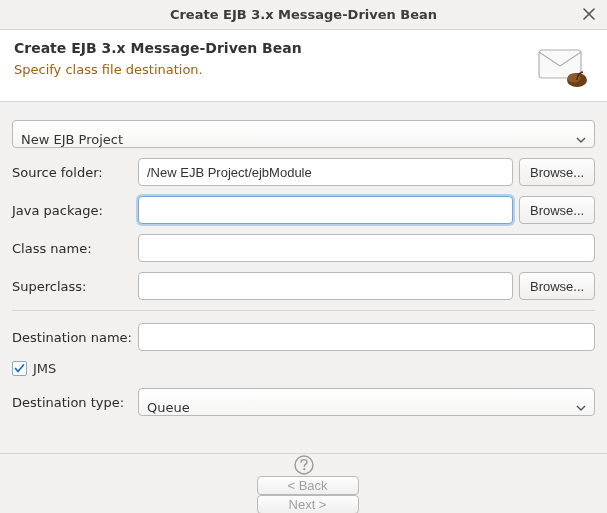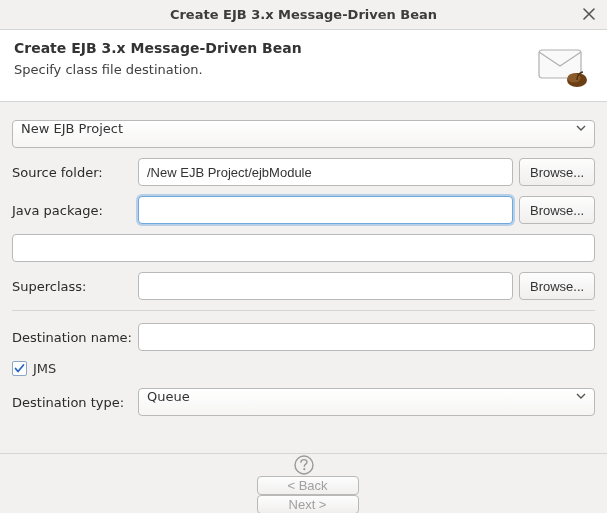--- a/index.html
+++ b/index.html
@@ -50,21 +50,21 @@
     height: 72px;
   }
   .banner .texts .heading {
     font-weight: bold;
     font-size: 14px;
     color: #333;
     margin-bottom: 6px;
   }
   .banner .texts .subheading {
     font-size: 13px;
-    color: #404040;
+    color: #a16207;
   }
   .banner .icon {
     width: 58px;
     height: 48px;
     margin-top: 4px;
     margin-right: 2px;
   }
   .form {
     padding: 18px 12px 0 12px;
   }
@@ -93,21 +93,21 @@
     padding: 0 8px;
     font-size: 13px;
     color: #333;
   }
   .focused {
     border: 1px solid #6fa8dc !important;
     box-shadow: 0 0 0 2px rgba(111,168,220,0.45);
   }
   .select {
     display: flex;
-    align-items: flex-start;
+    align-items: flex-end;
     justify-content: space-between;
     padding-right: 6px;
     background: linear-gradient(#ffffff,#f6f5f4);
     cursor: pointer;
   }
   .select .chev {
     width: 14px; height: 14px;
     display:flex; align-items:center; justify-content:center;
     color:#555;
   }
@@ -229,20 +229,21 @@
 
   <div class="row">
     <div class="label">Java package:</div>
     <div class="control">
       <input type="text" class="focused" value="" style="">
       <button class="btn">Browse...</button>
     </div>
   </div>
 
   <div class="row">
+    <div class="label">Class name:</div>
     <div class="control">
       <input type="text" value="" style="">
     </div>
   </div>
 
   <div class="row">
     <div class="label">Superclass:</div>
     <div class="control">
       <input type="text" value="" style="">
       <button class="btn">Browse...</button>

